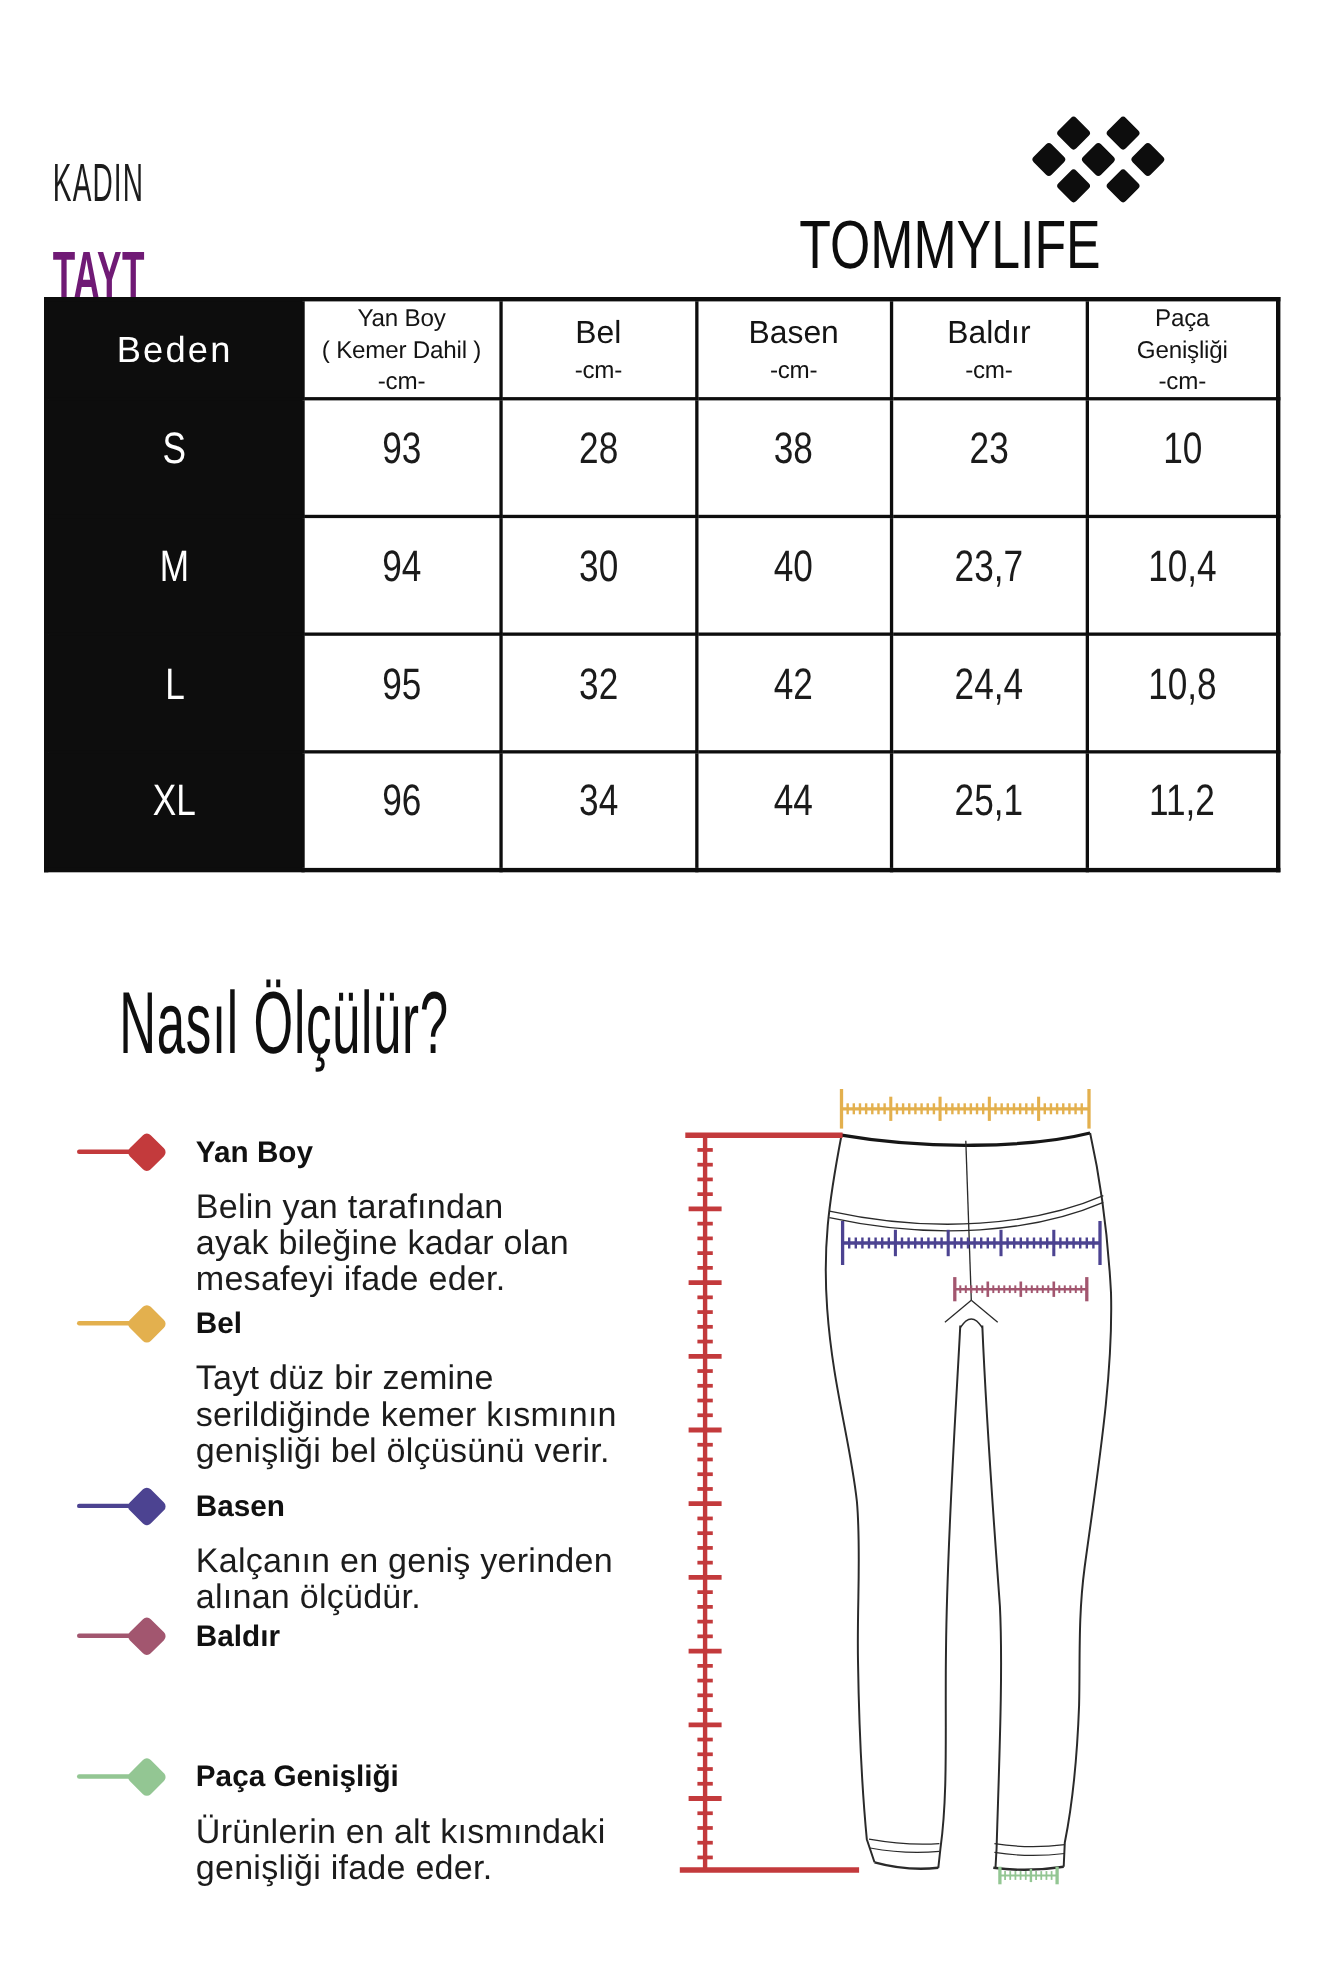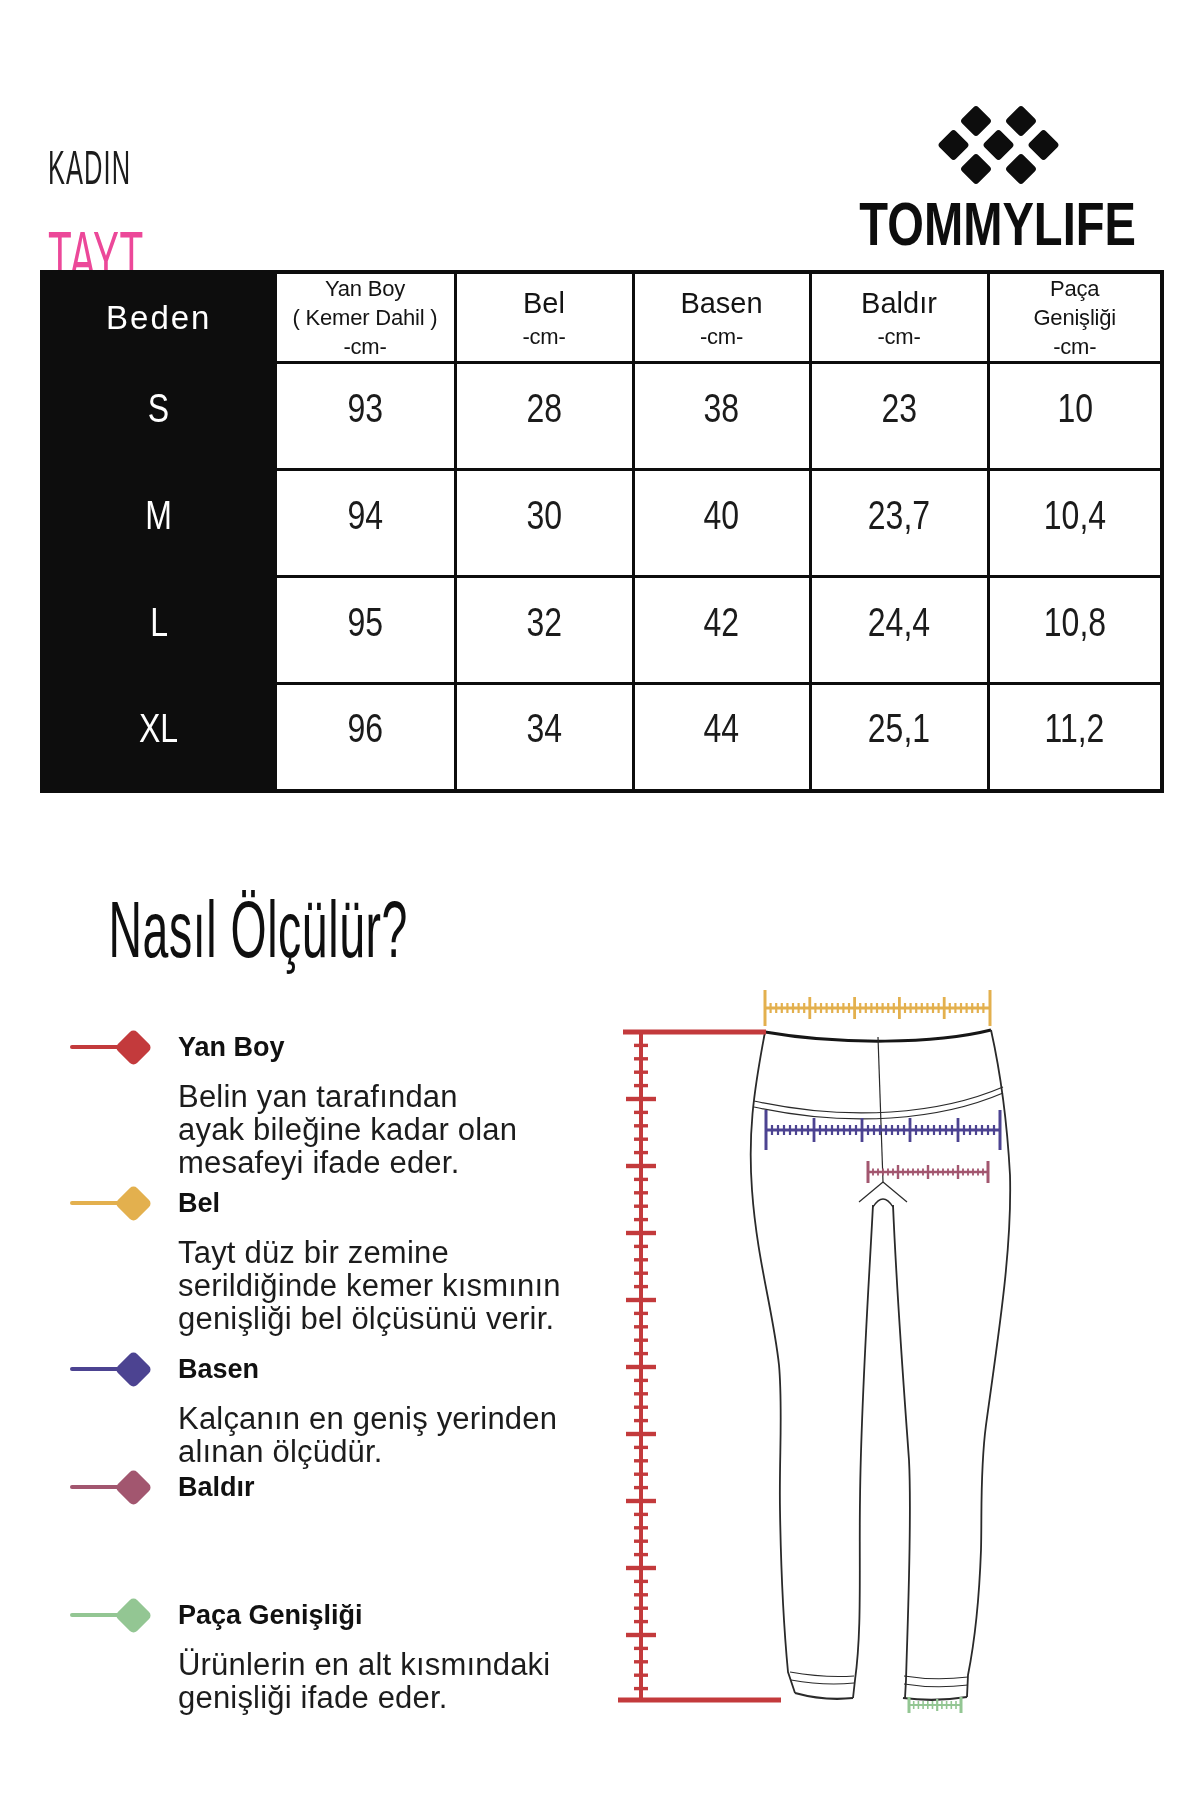--- a/index.html
+++ b/index.html
@@ -4,24 +4,24 @@
 <style>
   html,body{margin:0;padding:0}
   body{
     width:1200px;height:1800px;position:relative;background:#ffffff;
     font-family:"Liberation Sans",sans-serif;color:#111;overflow:hidden;
   }
 
   
   .kadin{position:absolute;left:48px;top:143px;font-size:49px;font-weight:400;color:#1c1c1c;line-height:1}
   .kadin .cond{display:inline-block;transform:scaleX(.52);transform-origin:left center;letter-spacing:2px}
-  .tayt{position:absolute;left:48px;top:221px;font-size:72px;font-weight:400;color:#ec4899;line-height:1}
+  .tayt{position:absolute;left:48px;top:221px;font-size:62px;font-weight:700;color:#701a75;line-height:1}
   .tayt .cond{display:inline-block;transform:scaleX(.54);transform-origin:left center;letter-spacing:1px}
   .logo-svg{position:absolute;left:858px;top:86px}
-  .brand{position:absolute;left:640px;top:193px;width:496px;text-align:right;font-size:62px;font-weight:700;color:#0d0d0d;line-height:1}
+  .brand{position:absolute;left:640px;top:193px;width:496px;text-align:left;font-size:62px;font-weight:400;color:#0d0d0d;line-height:1}
   .brand .cond{display:inline-block;transform:scaleX(.76);transform-origin:right center}
 
   
   .size-table{position:absolute;left:40px;top:270px;border-collapse:collapse;table-layout:fixed;border:4px solid #0d0d0d}
   .size-table th,.size-table td{border:3px solid #0d0d0d;text-align:center;vertical-align:middle;padding:0;font-weight:400}
   .hrow{height:90px}
   .drow{height:107px}
   .dark{background:#0d0d0d;color:#ffffff}
   .beden{font-size:33px;letter-spacing:2px;font-weight:400}
   .line-big{display:block;font-size:29px;line-height:37px;color:#141414}

